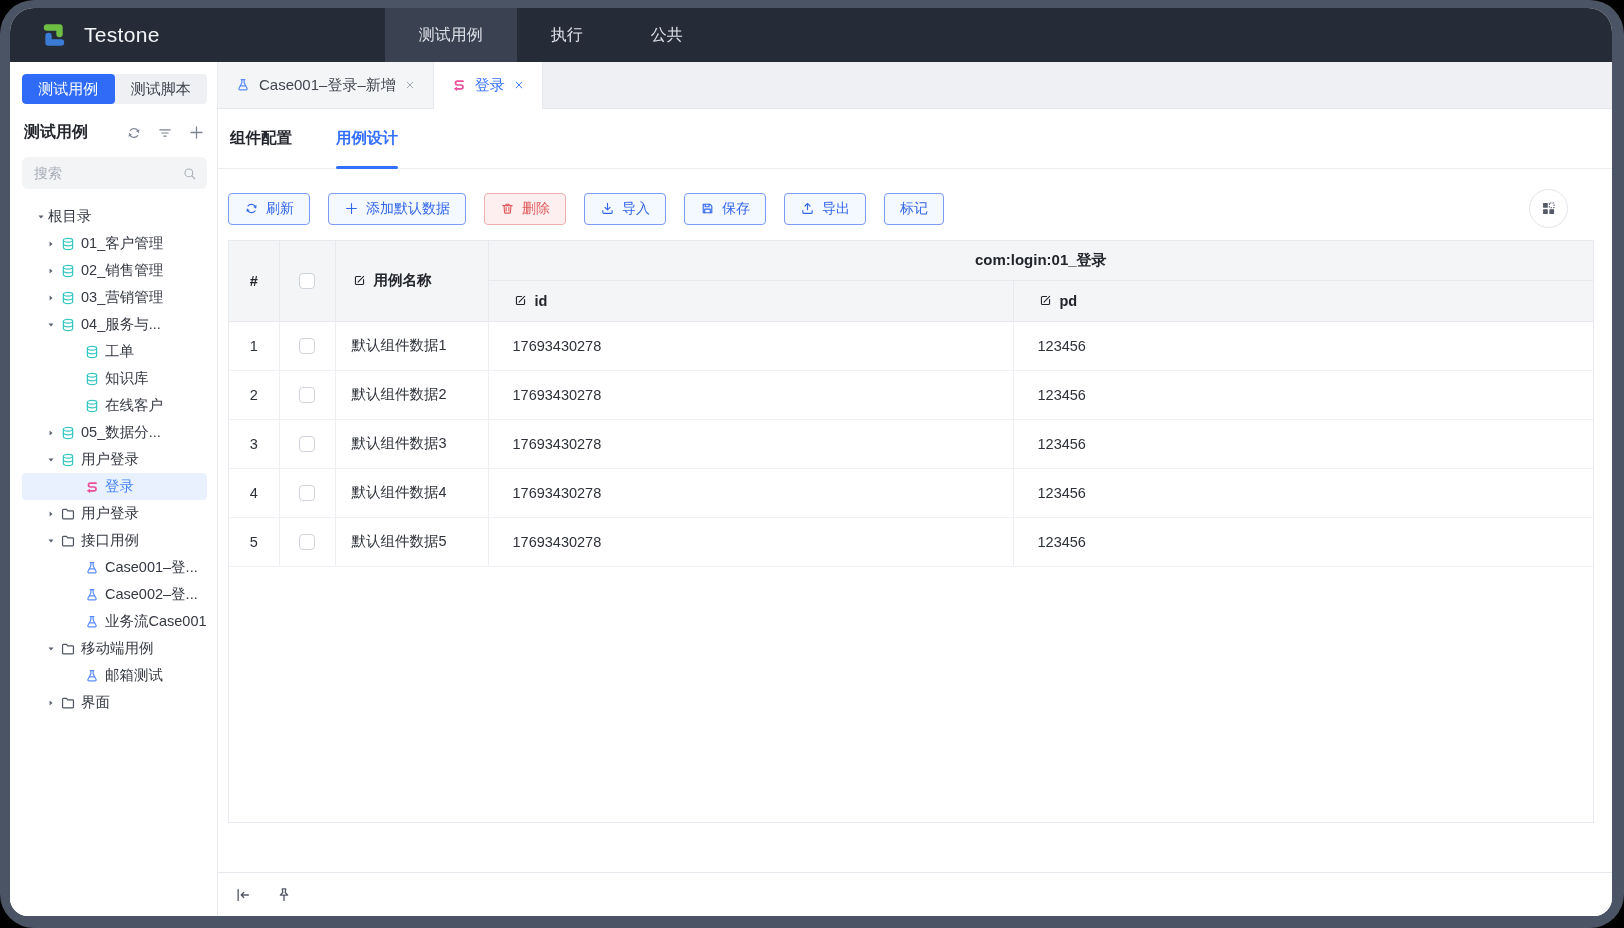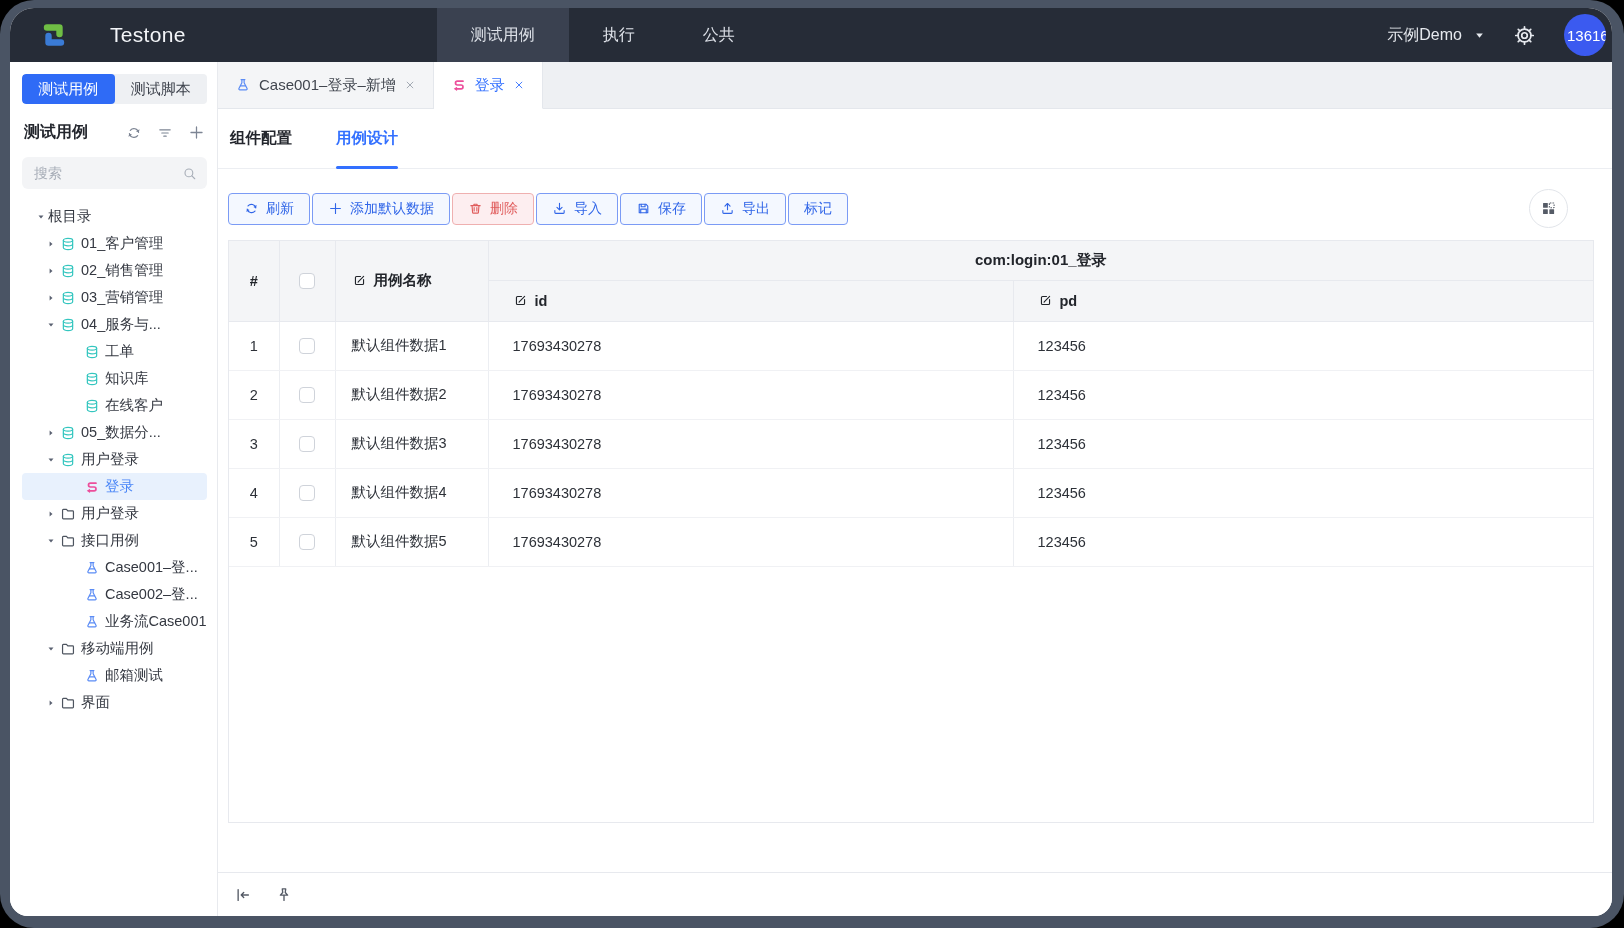--- a/index.html
+++ b/index.html
@@ -8,21 +8,21 @@
     font-family:"Liberation Sans","DejaVu Sans",sans-serif;
     -webkit-font-smoothing:antialiased;
   }
   .frame{position:absolute;inset:0;background:#4a5464;border-radius:34px;
          padding:8px 12px 12px 10px;box-sizing:border-box;}
   .app{width:100%;height:100%;background:#fff;border-radius:24px 24px 18px 18px;
        overflow:hidden;display:flex;flex-direction:column;}
 
   
   .topbar{flex:0 0 54px;height:54px;background:#262c37;display:flex;align-items:center;
-          padding-left:28px;gap:26px;}
+          padding-left:28px;}
   .brand{color:#f3f5f8;font-size:21px;margin-left:14px;letter-spacing:.3px;}
   .nav{display:flex;margin-left:225px;height:100%;}
   .nav-item{display:flex;align-items:center;gap:8px;padding:0 34px;height:100%;
             color:#dde1e8;font-size:16px;cursor:pointer;white-space:nowrap;}
   .nav-item.active{background:#3a4150;}
   .top-right{margin-left:auto;display:flex;align-items:center;gap:28px;margin-right:6px;}
   .workspace{display:flex;align-items:center;gap:12px;color:#e6e9ee;font-size:16px;cursor:pointer;}
   .avatar{width:42px;height:42px;border-radius:50%;background:#3b5af0;color:#fff;
           font-size:15px;display:flex;align-items:center;overflow:hidden;
           padding-left:3px;box-sizing:border-box;white-space:nowrap;flex:0 0 42px;}
@@ -63,21 +63,21 @@
   .tab.active{background:#fff;color:#3370ff;margin-bottom:-1px;border-bottom:1px solid #fff;}
   .tab.active .tab-close{color:#3370ff;}
   .subtabs{flex:0 0 59px;display:flex;gap:44px;align-items:stretch;padding-left:12px;
            border-bottom:1px solid #eceef2;}
   .subtab{display:flex;align-items:center;font-size:15.5px;font-weight:700;color:#23262d;
           cursor:pointer;position:relative;}
   .subtab.active{color:#3370ff;}
   .subtab.active::after{content:"";position:absolute;left:0;right:0;bottom:-1px;height:3px;
           background:#3370ff;border-radius:2px;}
   .toolbar{display:flex;align-items:center;padding:20px 18px 12px 10px;flex:0 0 auto;}
-  .tb-group{display:flex;align-items:center;gap:2px;}
+  .tb-group{display:flex;align-items:center;gap:18px;}
   .btn{height:32px;display:inline-flex;align-items:center;gap:7px;padding:0 15px;
        border:1px solid #7b9bf5;border-radius:4px;background:#f4f8ff;color:#3166e8;
        font-size:14px;cursor:pointer;font-family:inherit;white-space:nowrap;}
   .btn.danger{border-color:#efb0b0;background:#fdeef0;color:#e05c5c;}
   .btn-circle{margin-left:auto;margin-right:26px;width:37px;height:37px;border-radius:50%;
        border:1px solid #e2e5ea;background:#fff;display:flex;align-items:center;
        justify-content:center;color:#555b66;cursor:pointer;}
 
   
   .table-wrap{margin:0 18px 0 10px;border:1px solid #e7e9ee;height:583px;box-sizing:border-box;
@@ -127,40 +127,20 @@
           <div class="nav-item active">
             <span>测试用例</span>
           </div>
           <div class="nav-item">
             <span>执行</span>
           </div>
           <div class="nav-item">
             <span>公共</span>
           </div>
         </nav>
-      <div class="top-right">
-        <div class="workspace">
-          <span>示例Demo</span>
-          <span class="ic" style="width:11px;height:11px">
-            <svg viewBox="0 0 20 20">
-                <path d="M4 6.5 H16 L10 14 Z" fill="currentColor"></path>
-              </svg>
-          </span>
-        </div>
-        <span class="ic" style="width:23px;height:23px;color:#e6e9ee;cursor:pointer" id="gear-slot">
-            <svg viewBox="0 0 20 20">
-              <circle stroke="currentColor" fill="none" stroke-width="1.5" stroke-linecap="round" stroke-linejoin="round" cx="10" cy="10" r="5.6"></circle>
-              <circle stroke="currentColor" fill="none" stroke-width="1.5" stroke-linecap="round" stroke-linejoin="round" cx="10" cy="10" r="2.4"></circle>
-              <path stroke="currentColor" fill="none" stroke-width="1.5" stroke-linecap="round" stroke-linejoin="round" d="M10 2.4 V4.4 M10 15.6 V17.6 M2.4 10 H4.4 M15.6 10 H17.6 M4.6 4.6 l1.4 1.4 M14 14 l1.4 1.4 M15.4 4.6 L14 6 M6 14 l-1.4 1.4"></path>
-            </svg>
-          </span>
-        <div class="avatar">
-          <span>13616</span>
-        </div>
-      </div>
     </header>
 
     <div class="bodyrow">
       <aside class="sidebar">
         <div class="seg-control">
           <div class="seg active">测试用例</div>
           <div class="seg">测试脚本</div>
         </div>
         <div class="panel-head">
           <span class="panel-title">测试用例</span>

